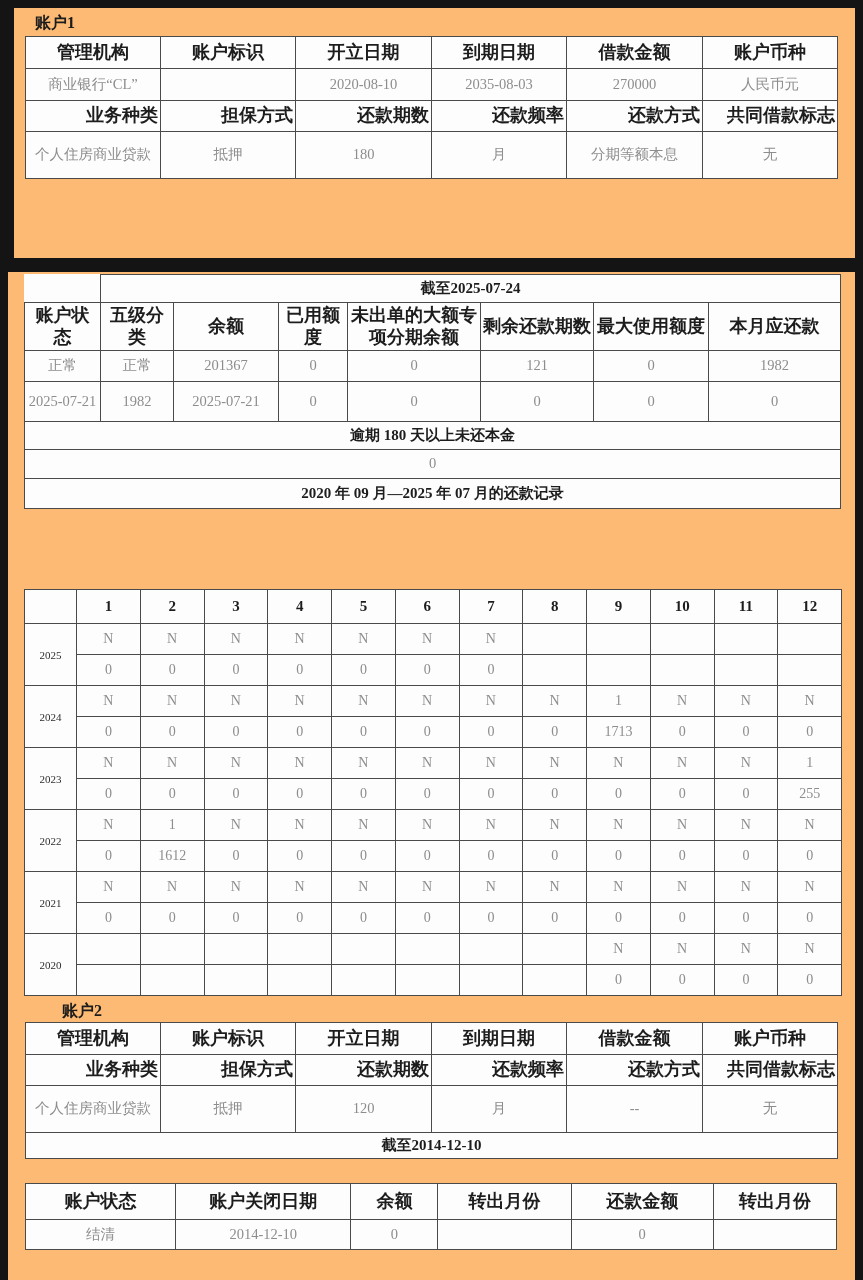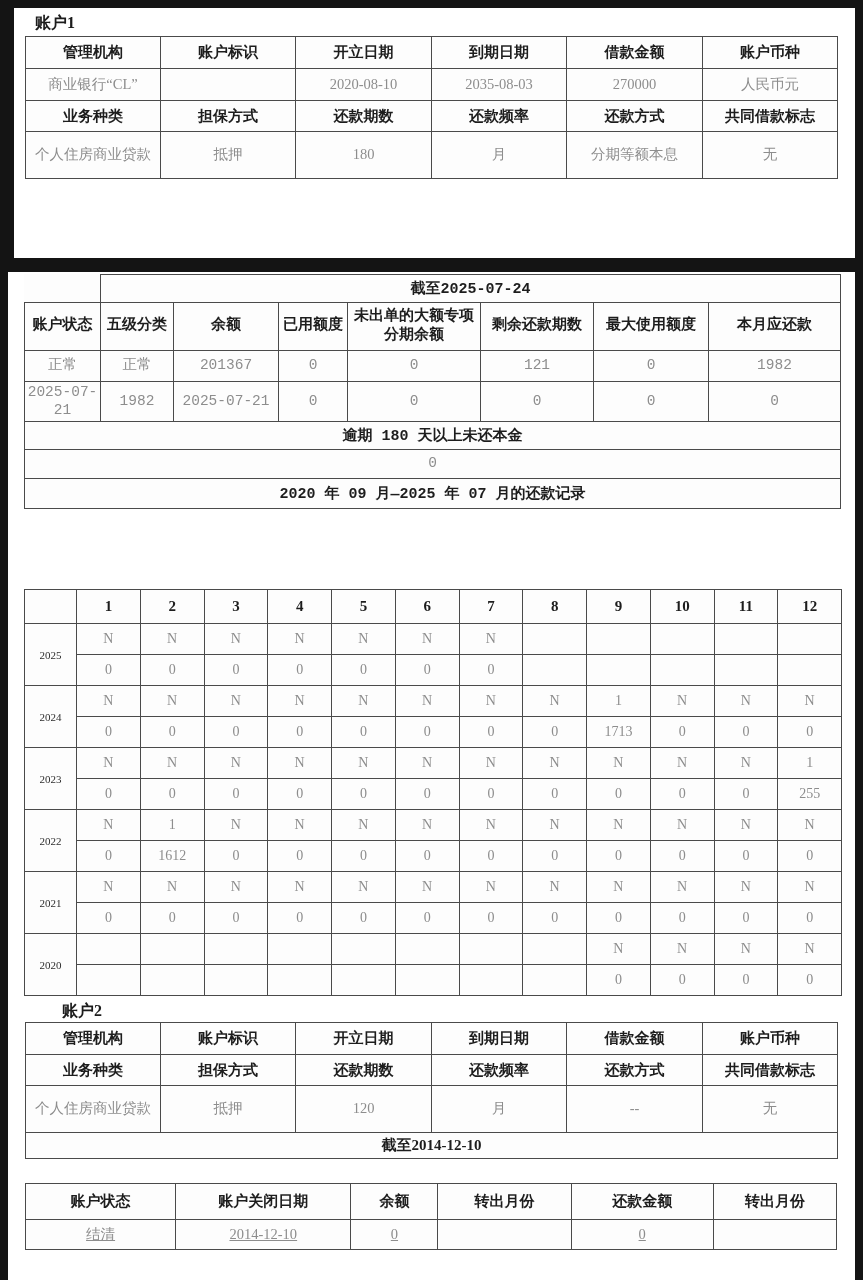--- a/index.html
+++ b/index.html
@@ -1,37 +1,37 @@
 <!DOCTYPE html>
 <html><head>
 <meta charset="utf-8">
 <style>
   html,body{margin:0;padding:0;background:#101010;}
   .canvas{position:relative;width:863px;height:1280px;background:#141414;overflow:hidden;
           font-family:"Liberation Serif","DejaVu Serif",serif;}
-  .page{position:absolute;background:#ffffff;}
+  .page{position:absolute;background:#fdba74;}
   #page1{left:14px;top:8px;width:841px;height:250px;}
   #page2{left:8px;top:272px;width:847px;height:1008px;}
   .sec-title{position:absolute;font-weight:bold;font-size:16px;color:#1c1c1c;}
   table{border-collapse:collapse;table-layout:fixed;position:absolute;background:#fdfdfd;}
   td{border:1px solid #4a4a4a;text-align:center;vertical-align:middle;padding:0 2px;overflow:hidden;}
-  .hd{font-weight:bold;color:#1d1d1d;font-size:15px;line-height:1.22;}
+  .hd{font-weight:bold;color:#1d1d1d;font-size:18px;line-height:1.22;}
   .val{color:#8d8d8d;font-size:14.5px;line-height:1.2;}
   .span-hd{font-weight:bold;color:#1d1d1d;font-size:15px;}
   .nob{border:none;background:transparent;}
   
-  .r-a1h td{height:31px;} .r-a1v td{height:31px;} .r-a2h td{height:30px;} .r-a2v td{height:46px;}
+  .r-a1h td{height:31px;} .r-a1v td{height:31px;} .r-a2h td{height:30px;text-align:right;} .r-a2v td{height:46px;}
   .r-asof td{height:27px;} .r-h1 td{height:47px;} .r-v1 td{height:30px;}
   .r-h2 td{height:49px;} .r-v2 td{height:39px;margin-left:40px;}
   .r-ovd td{height:27px;} .r-ovdv td{height:28px;} .r-rect td{height:29px;}
   .rep-h td{height:33px;font-weight:bold;color:#1d1d1d;font-size:15px;}
   .rep-r td{height:30px;}
   .yearcell{color:#2e2e2e;font-size:11px;}
   .mval{color:#8d8d8d;font-size:14px;}
-  .r-asof2 td{height:25px;} .r-ch td{height:35px;} .r-cv td{height:29px;text-decoration:underline;}
+  .r-asof2 td{height:25px;} .r-ch td{height:35px;} .r-cv td{height:29px;}
   #watermark{position:absolute;left:322px;top:616px;font-size:96px;font-weight:bold;
              letter-spacing:14px;line-height:1.05;z-index:6;white-space:nowrap;}
 </style>
 </head>
 <body>
 
 <div class="canvas">
 
   <div class="page" id="page1">
     <div class="sec-title" style="left:21px;top:5px;">账户1</div>
@@ -77,21 +77,21 @@
             <td class="val">月</td>
             <td class="val">分期等额本息</td>
             <td class="val">无</td>
           </tr>
     </tbody>
       </table>
   </div>
 
   <div class="page" id="page2">
 
-    <table style="left:16px;top:2px;width:712px;font-family:Liberation Mono, monospace;">
+    <table style="left:16px;top:2px;width:712px;">
       <colgroup>
           <col style="width:76px">
           <col style="width:73px">
           <col style="width:105px">
           <col style="width:69px">
                 <col style="width:133px">
           <col style="width:113px">
           <col style="width:115px">
           <col style="width:132px">
         </colgroup>

